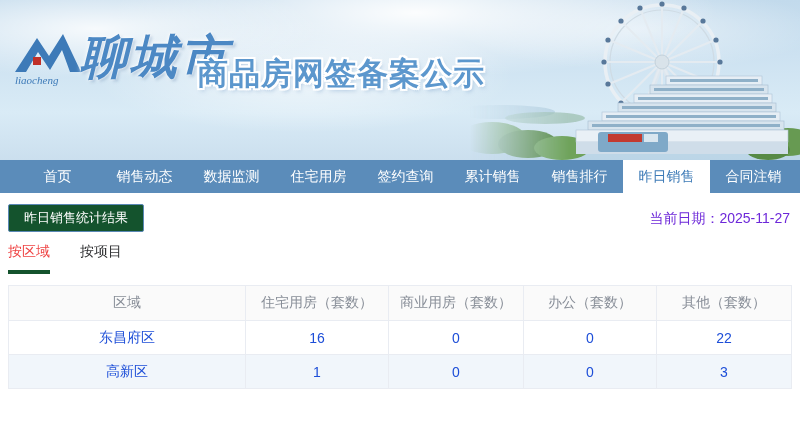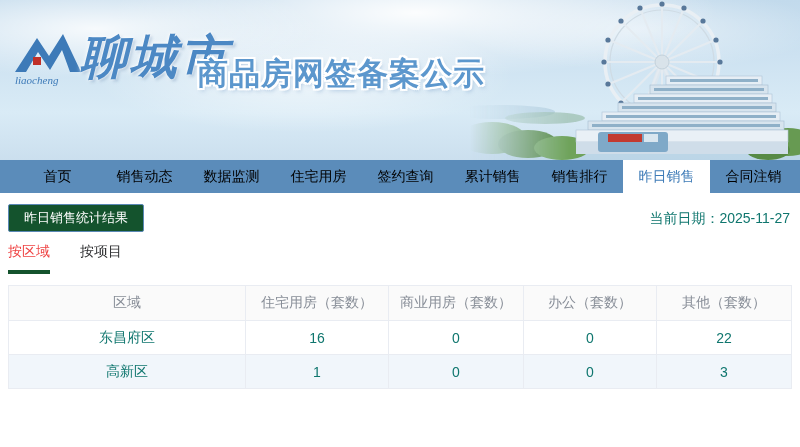--- a/index.html
+++ b/index.html
@@ -27,40 +27,40 @@
     text-shadow:0 0 2px #fff, 0 0 5px rgba(255,255,255,.95), 2px 2px 3px rgba(90,130,175,.45);
   }
   .title {
     position:absolute; left:197px; top:53px; font-size:31px; font-weight:bold; color:#5c97cd; letter-spacing:1px;
     text-shadow:-2px -2px 0 #fff, 2px -2px 0 #fff, -2px 2px 0 #fff, 2px 2px 0 #fff,
                 -2px 0 0 #fff, 2px 0 0 #fff, 0 -2px 0 #fff, 0 2px 0 #fff, 2px 3px 4px rgba(110,150,195,.55);
   }
 
   
   .nav { position:absolute; top:160px; left:0; width:800px; height:33px; background:#5b8cba; display:flex; padding-left:14px; }
-  .nav-item { width:87px; height:33px; line-height:33px; text-align:center; color:#000000; font-size:14px; cursor:pointer; white-space:nowrap; }
+  .nav-item { width:87px; height:33px; line-height:33px; text-align:center; color:#ffffff; font-size:14px; cursor:pointer; white-space:nowrap; }
   .nav-item.active { background:#ffffff; color:#3e7bb7; }
 
   
   .content { position:absolute; top:193px; left:0; width:800px; height:254px; background:#fff; }
   .result-btn {
     position:absolute; left:8px; top:11px; height:28px; padding:0 15px; line-height:26px;
     background:#14532d; color:#fff; font-size:13px; border:1px solid #5a88b5; border-radius:2px; cursor:pointer;
   }
-  .date { position:absolute; right:10px; top:17px; font-size:14px; color:#0f766e; }
+  .date { position:absolute; right:10px; top:17px; font-size:14px; color:#6d28d9; }
   .tabs { position:absolute; top:50px; left:8px; display:flex; }
   .tab { font-size:14px; padding-bottom:9px; margin-right:30px; color:#303133; cursor:pointer; border-bottom:2px solid transparent; }
   .tab.active { color:#ef4444; border-bottom:4px solid #14532d; }
 
   
   .table-wrap { position:absolute; top:92px; left:8px; width:783px; }
   table { width:100%; border-collapse:collapse; table-layout:fixed; }
   th, td { border:1px solid #e9ecf2; text-align:center; font-size:14px; overflow:hidden; white-space:nowrap; }
   th { height:35px; background:#fafafa; color:#878d97; font-weight:normal; }
-  td { height:34px; color:#0f766e; background:#fff; }
+  td { height:34px; color:#1d4ed8; background:#fff; }
   tr.alt td { background:#f1f6fb; }
 </style>
 </head>
 <body>
 
 <div class="page">
 
   <div class="header">
 
     <svg class="scene" viewBox="0 0 330 160" aria-hidden="true">

